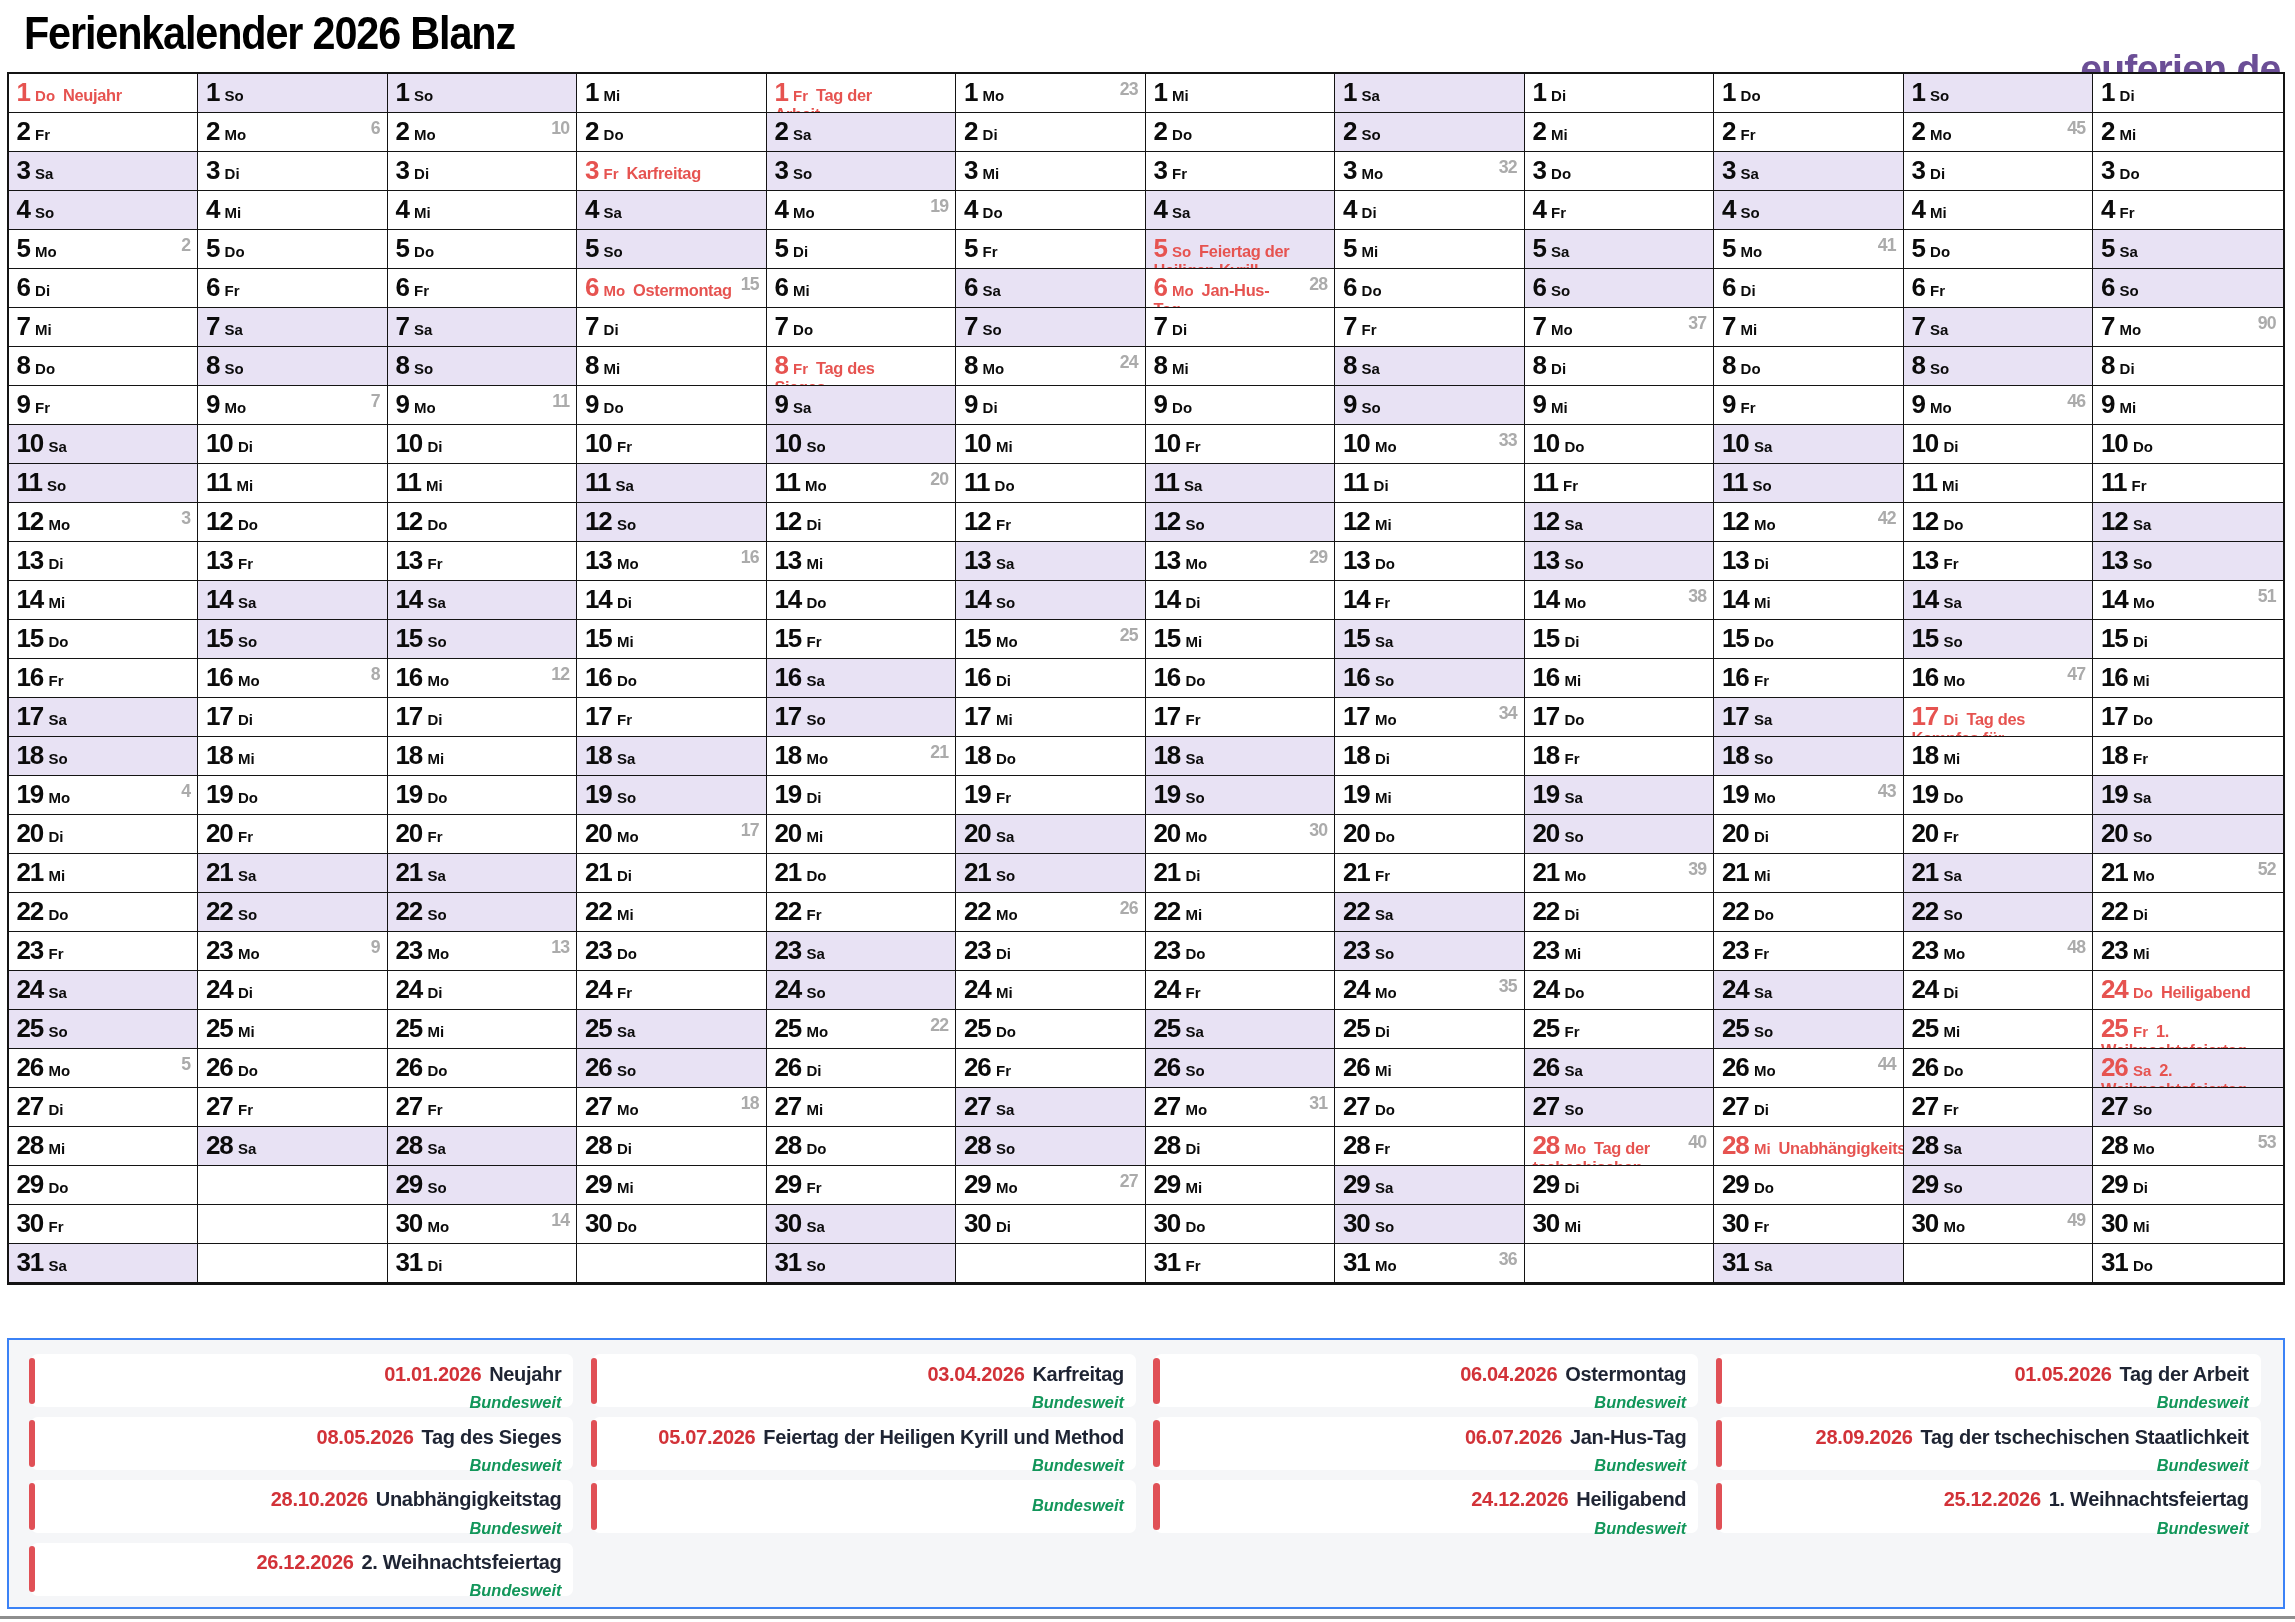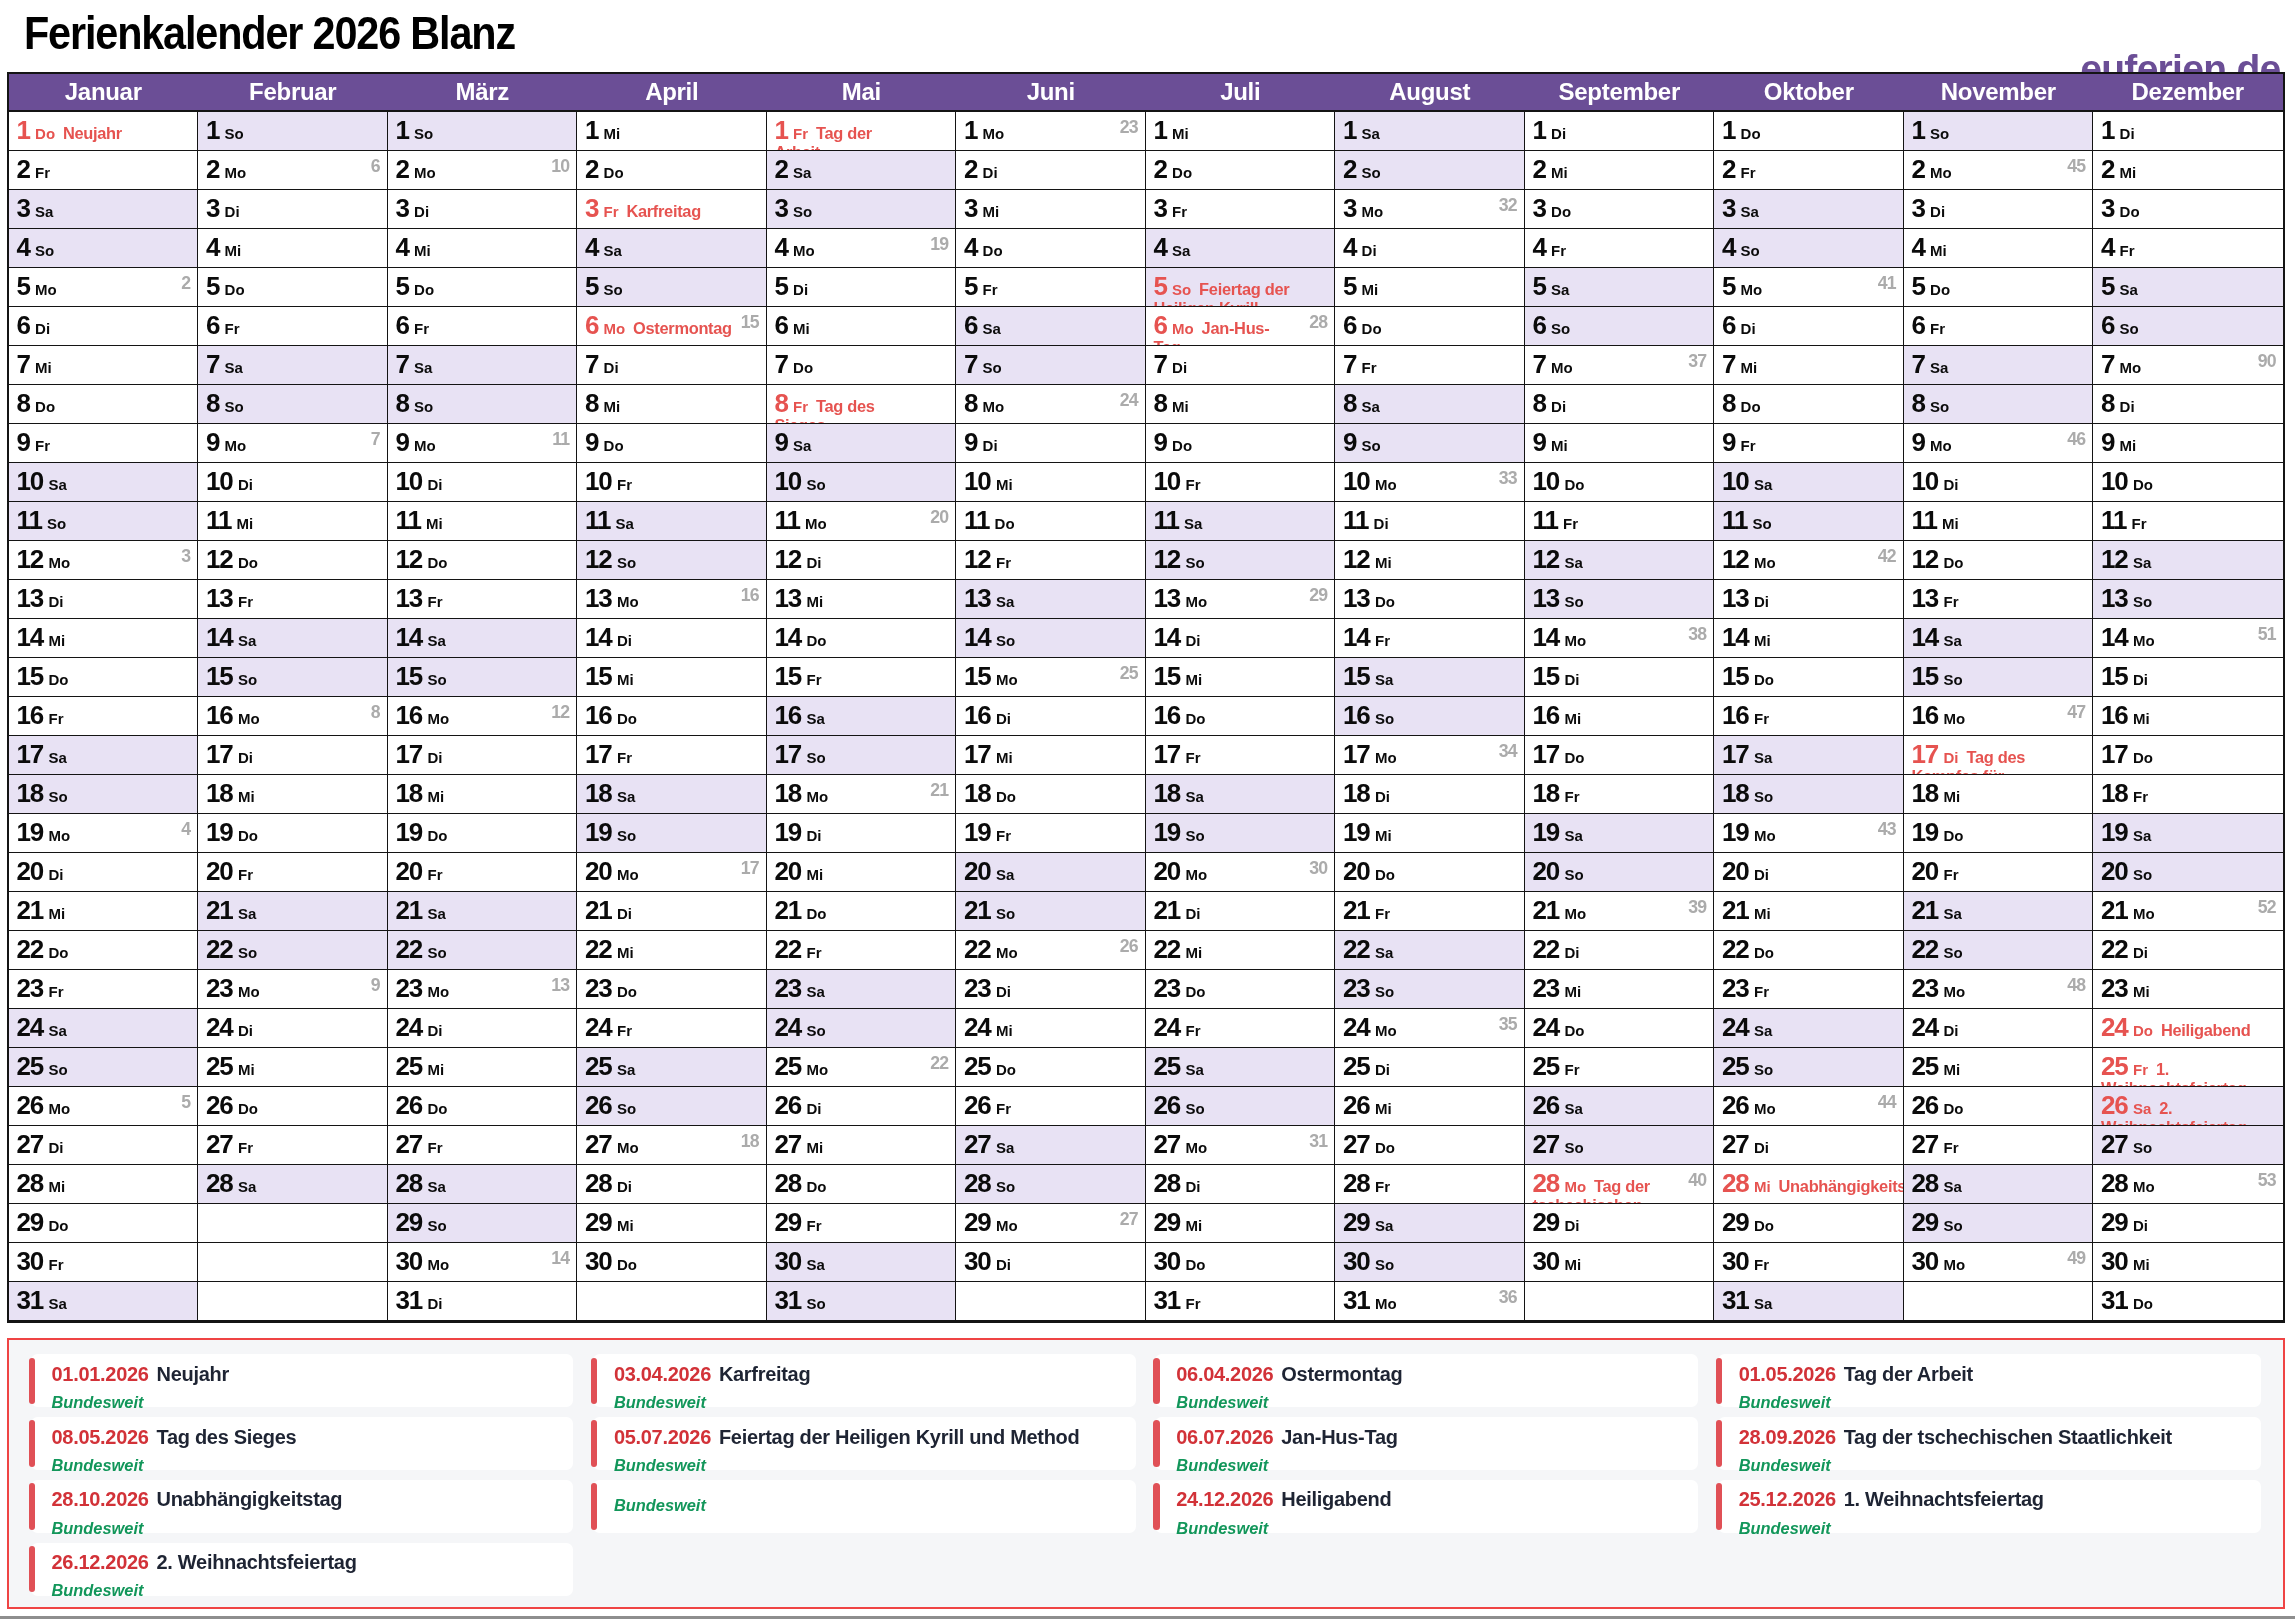--- a/index.html
+++ b/index.html
@@ -49,21 +49,21 @@
   .w{font-size:15px;font-weight:bold;color:#0b0b0b;margin-left:5.2px;}
   .h{font-size:16.4px;font-weight:bold;color:#E65350;margin-left:7.9px;letter-spacing:-0.3px;}
   .cell.holiday .d,.cell.holiday .w{color:#E65350;}
   .wk{
     position:absolute;top:5.2px;right:6.5px;
     font-size:17.7px;font-weight:bold;color:#ABABAB;letter-spacing:-0.7px;
   }
   
   .legend-box{
     position:absolute;left:6.5px;top:1338px;width:2278px;height:271px;
-    box-sizing:border-box;border:2px solid #ef4444;background:#F5F6F8;
+    box-sizing:border-box;border:2px solid #3b82f6;background:#F5F6F8;text-align:right;
   }
   .legend-grid{
     display:grid;grid-template-columns:repeat(4,1fr);
     gap:9.8px 19.6px;grid-auto-rows:53px;
     padding:14.4px 22px;
   }
   .lcard{
     position:relative;background:#fff;border-radius:6.5px;
     padding:8.5px 11.8px 5.2px 21px;box-sizing:border-box;
   }
@@ -79,34 +79,20 @@
     position:absolute;left:0;right:0;top:1616px;height:2.6px;background:#8E8E8E;
   }
 </style>
 </head>
 <body>
 
 <div class="page-title">Ferienkalender 2026 Blanz</div>
 <a class="logo">euferien.de</a>
 
 <div class="calendar">
-  <div class="month-header-row">
-      <div class="mh">Januar</div>
-      <div class="mh">Februar</div>
-      <div class="mh">März</div>
-      <div class="mh">April</div>
-      <div class="mh">Mai</div>
-      <div class="mh">Juni</div>
-      <div class="mh">Juli</div>
-      <div class="mh">August</div>
-      <div class="mh">September</div>
-      <div class="mh">Oktober</div>
-      <div class="mh">November</div>
-      <div class="mh">Dezember</div>
-    </div>
   <div class="calendar-grid">
       <div class="cell holiday">
         <div class="dayline"><span class="d">1</span><span class="w">Do</span><span class="h">Neujahr</span></div>
       </div>
       <div class="cell weekend">
         <div class="dayline"><span class="d">1</span><span class="w">So</span></div>
       </div>
       <div class="cell weekend">
         <div class="dayline"><span class="d">1</span><span class="w">So</span></div>
       </div>

